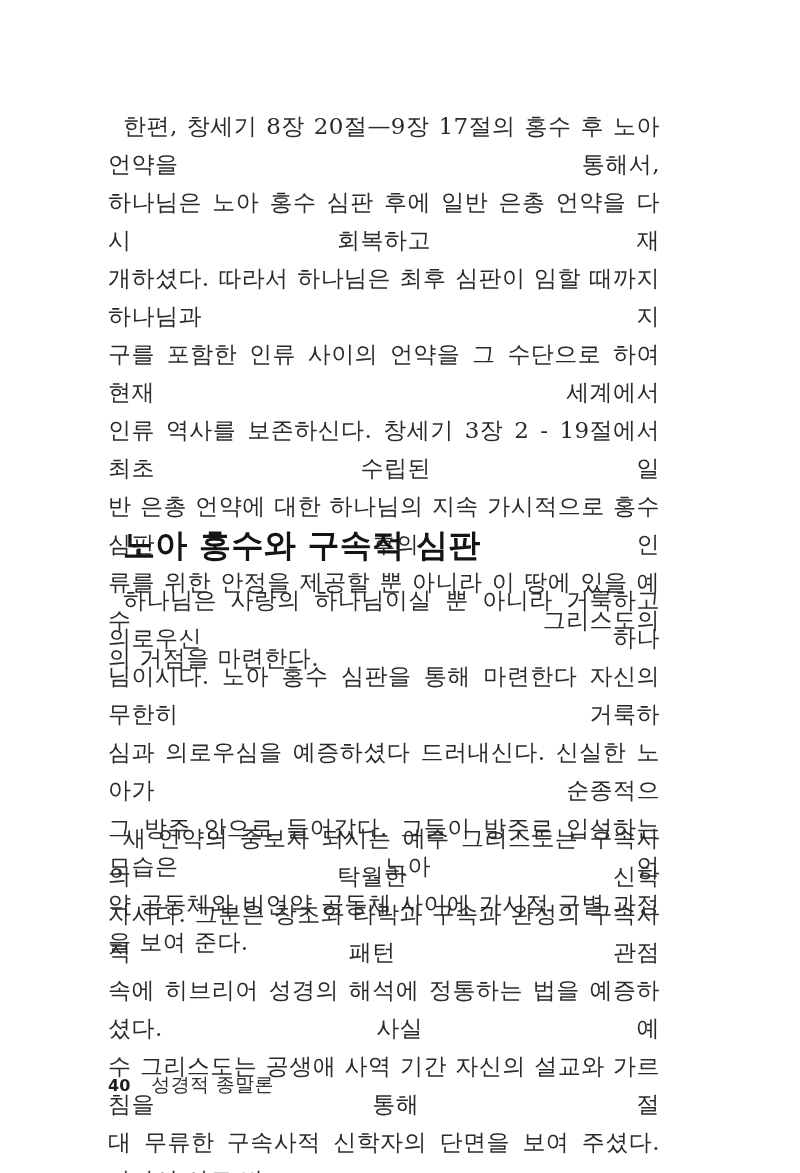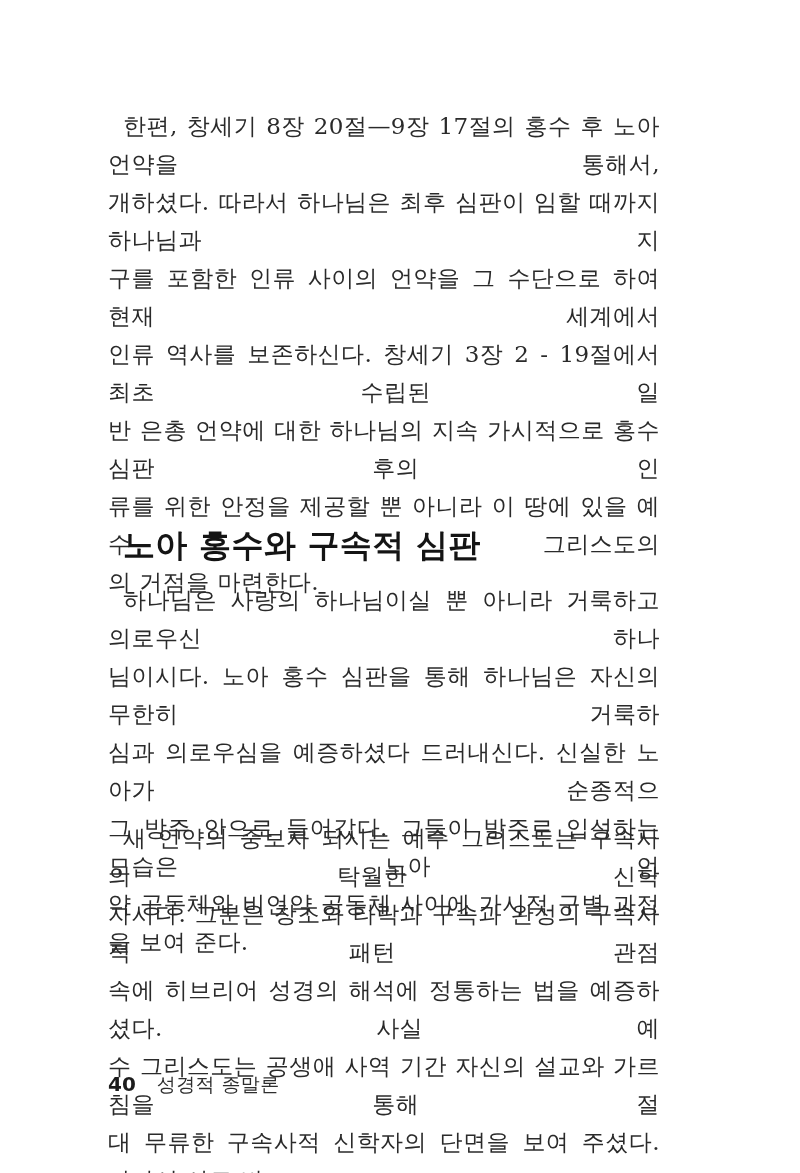--- a/index.html
+++ b/index.html
@@ -55,52 +55,53 @@
   .footer {
     position: absolute;
     left: 108px;
     top: 1072px;
     display: flex;
     align-items: baseline;
     gap: 21px;
     font-family: "DejaVu Sans", "Liberation Sans", sans-serif;
   }
   .page-number {
-    font-size: 20px;
+    font-size: 16px;
     font-weight: bold;
     color: #1c1c1c;
     letter-spacing: 0;
   }
   .book-title {
     font-size: 19px;
     font-weight: normal;
     color: #2e2e2e;
     letter-spacing: 0.02em;
   }
 </style>
 </head>
 <body>
 
 <div class="page">
 
   <div class="text-block para para-1">
       <div class="line">한편, 창세기 8장 20절—9장 17절의 홍수 후 노아 언약을 통해서,</div>
+      <div class="line">하나님은 노아 홍수 심판 후에 일반 은총 언약을 다시 회복하고 재</div>
       <div class="line">개하셨다. 따라서 하나님은 최후 심판이 임할 때까지 하나님과 지</div>
       <div class="line">구를 포함한 인류 사이의 언약을 그 수단으로 하여 현재 세계에서</div>
       <div class="line">인류 역사를 보존하신다. 창세기 3장 2 - 19절에서 최초 수립된 일</div>
       <div class="line">반 은총 언약에 대한 하나님의 지속 가시적으로 홍수 심판 후의 인</div>
       <div class="line">류를 위한 안정을 제공할 뿐 아니라 이 땅에 있을 예수 그리스도의</div>
       <div class="line">의 거점을 마련한다.</div>
     </div>
 
   <h2 class="section-heading">노아 홍수와 구속적 심판</h2>
 
   <div class="text-block para para-2">
       <div class="line">하나님은 사랑의 하나님이실 뿐 아니라 거룩하고 의로우신 하나</div>
-      <div class="line">님이시다. 노아 홍수 심판을 통해 하나님은 자신의 무한히 거룩하</div>
+      <div class="line">님이시다. 노아 홍수 심판을 통해 마련한다 자신의 무한히 거룩하</div>
       <div class="line">심과 의로우심을 예증하셨다 드러내신다. 신실한 노아가 순종적으</div>
       <div class="line">그 방주 안으로 들어갔다. 그들이 방주로 입성하는 모습은 노아 언</div>
       <div class="line">약 공동체와 비언약 공동체 사이에 가시적 구별 과정을 보여 준다.</div>
     </div>
 
   <div class="text-block para para-3">
       <div class="line">새 언약의 중보자 되시는 예수 그리스도는 구속사의 탁월한 신학</div>
       <div class="line">자시다. 그분은 창조와 타락과 구속과 완성의 구속사적 패턴 관점</div>
       <div class="line">속에 히브리어 성경의 해석에 정통하는 법을 예증하셨다. 사실 예</div>
       <div class="line">수 그리스도는 공생애 사역 기간 자신의 설교와 가르침을 통해 절</div>

